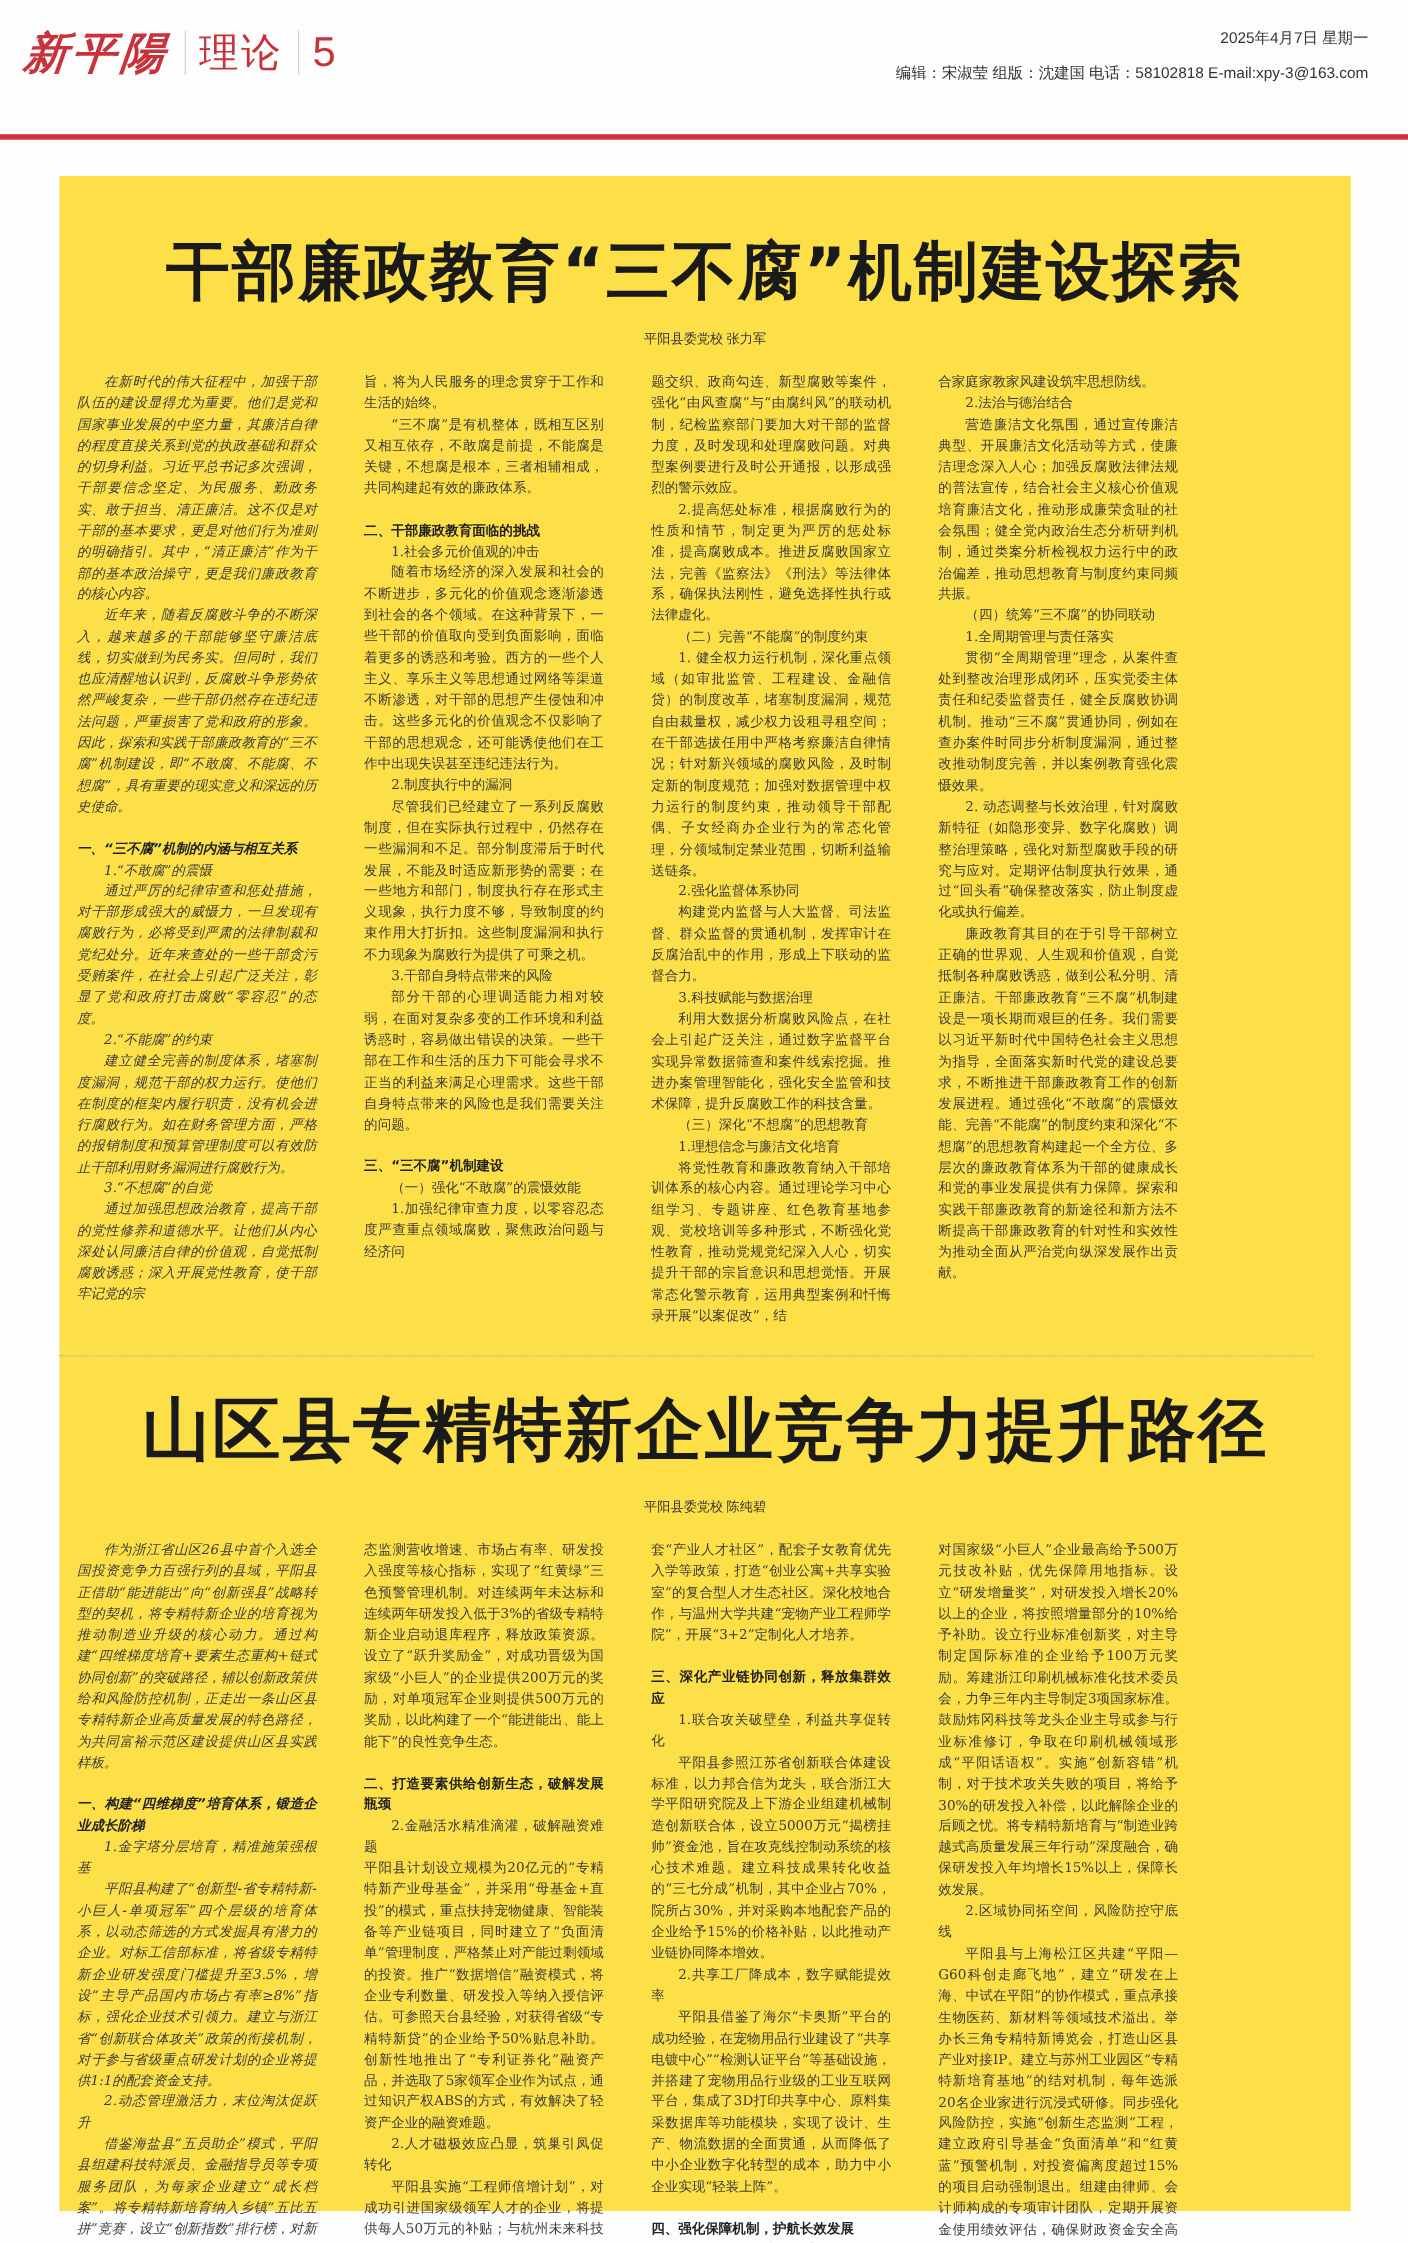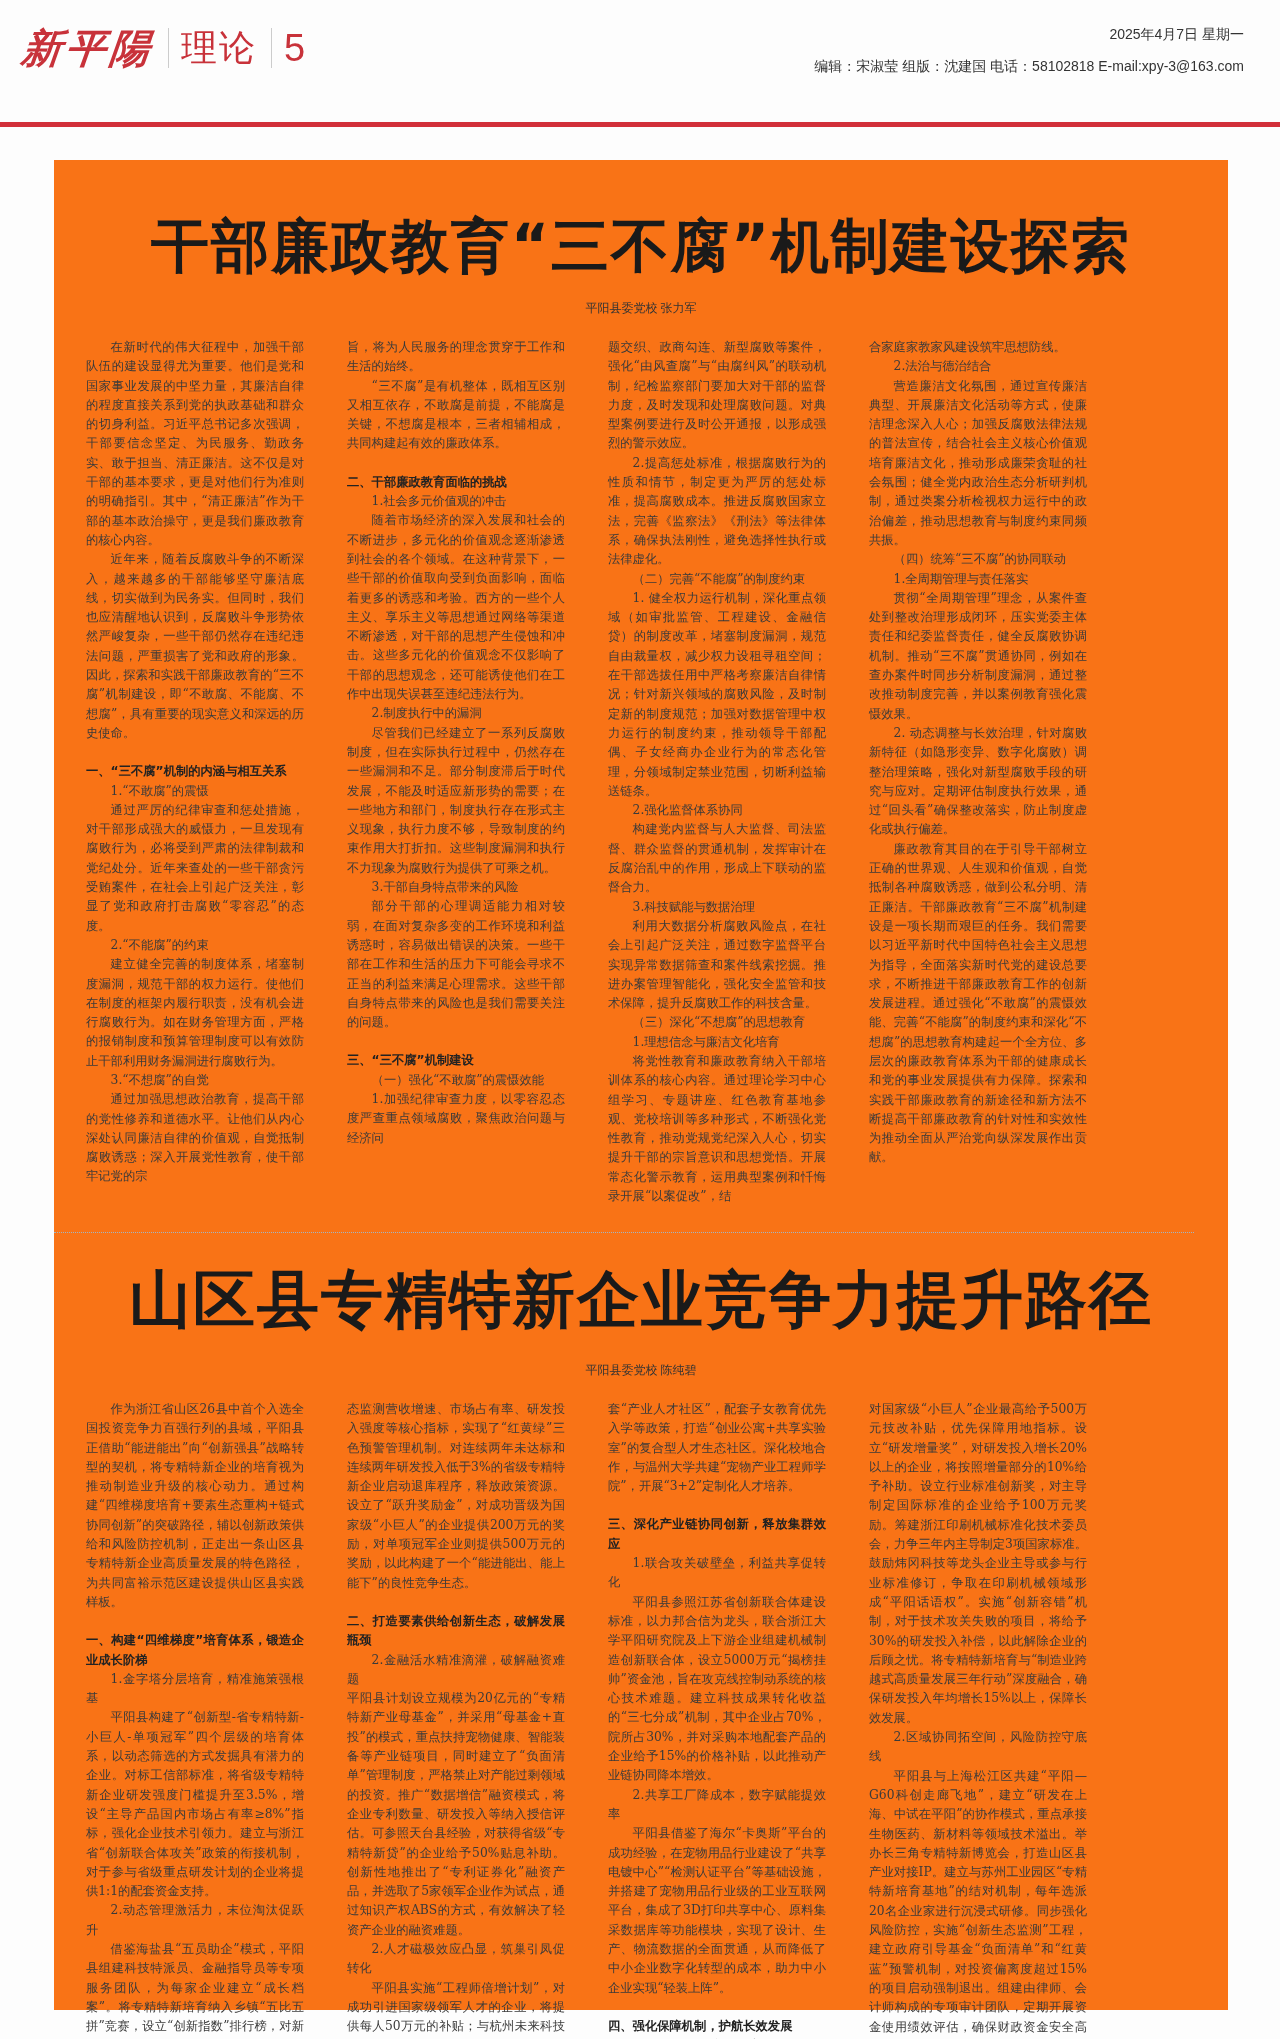--- a/index.html
+++ b/index.html
@@ -22,21 +22,21 @@
   .meta {
     position: absolute; right: 36px; top: 26px; text-align: right;
     font-family: "Liberation Sans", sans-serif; font-size: 14px; color: #333;
   }
   .meta-date { margin-bottom: 14px; }
   .red-rule { position: absolute; left: 0; right: 0; top: 122px; height: 5px; background: #d2303a; }
 
   
   .panel {
     position: absolute; left: 54px; top: 160px; width: 1174px; height: 1850px;
-    background: #f97316;
+    background: #fde047;
   }
   .article { position: absolute; left: 0; width: 1174px; }
   .art1 { top: 0; height: 1050px; }
   .art2 { top: 1050px; height: 800px; }
 
   .headline {
     position: absolute; left: 0; right: 0; text-align: center;
     font-family: "DejaVu Sans", sans-serif; font-weight: bold; color: #1a1a1a;
     letter-spacing: 2px;
   }
@@ -51,21 +51,21 @@
 
   .dotted-rule {
     position: absolute; left: 0; right: 34px; top: 22px; height: 0;
     border-top: 1px dotted #9fb6c2;
   }
 
   .columns { position: absolute; left: 0; display: flex; }
   .art1 .columns { top: 178px; }
   .art2 .columns { top: 190px; }
   .col { width: 218px; margin-left: 32px; margin-right: 43px; }
-  .col:first-child { margin-left: 32px; }
+  .col:first-child { margin-left: 16px; font-style: italic; }
   .col + .col { margin-left: 0; }
 
   .col p, .col .s, .col .h {
     font-size: 12.3px; line-height: 19.3px; color: #3a3a3a; text-align: justify;
   }
   .col p { text-indent: 2em; }
   .col .s { text-indent: 2em; }
   .col .h {
     font-family: "DejaVu Sans", sans-serif; font-weight: bold; color: #222;
     margin-top: 19px; text-indent: 0;

